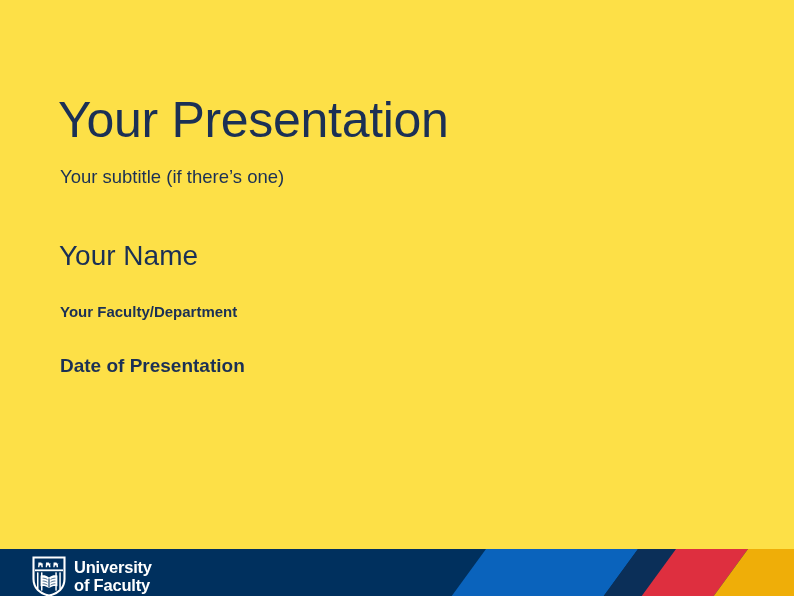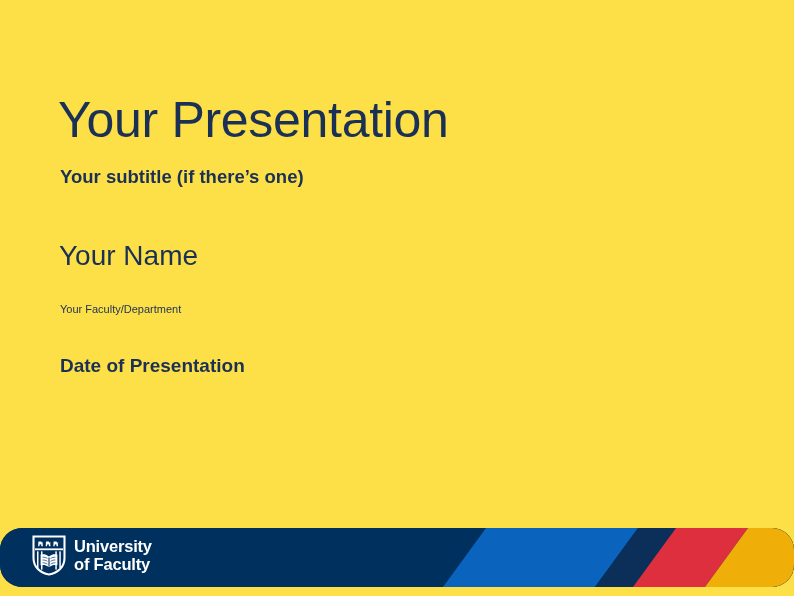--- a/index.html
+++ b/index.html
@@ -34,62 +34,61 @@
     font-weight: 400;
     color: #1B3055;
     letter-spacing: -0.3px;
     white-space: nowrap;
   }
   .subtitle {
     position: absolute;
     left: 2px;
     top: 166px;
     font-size: 18.5px;
-    font-weight: 700;
+    font-weight: 400;
     color: #1B3055;
     white-space: nowrap;
   }
   .presenter-name {
     position: absolute;
     left: 1px;
     top: 240px;
     font-size: 28px;
     font-weight: 400;
     color: #1B3055;
     white-space: nowrap;
   }
   .department {
     position: absolute;
     left: 2px;
     top: 303px;
-    font-size: 11px;
-    font-weight: 400;
+    font-size: 15px;
+    font-weight: 700;
     color: #1B3055;
     white-space: nowrap;
   }
   .date {
     position: absolute;
     left: 2px;
     top: 355px;
     font-size: 19px;
     font-weight: 700;
     color: #1B3055;
     white-space: nowrap;
   }
 
   
   .footer {
     position: absolute;
     left: 0;
-    bottom: 9px;
+    bottom: 0;
     width: 794px;
-    height: 59px;
+    height: 47px;
     background: #00305E;
     overflow: hidden;
-    border-radius: 22px;
   }
   .footer-stripes {
     position: absolute;
     left: 0;
     top: 0;
     width: 794px;
     height: 59px;
   }
 
   

